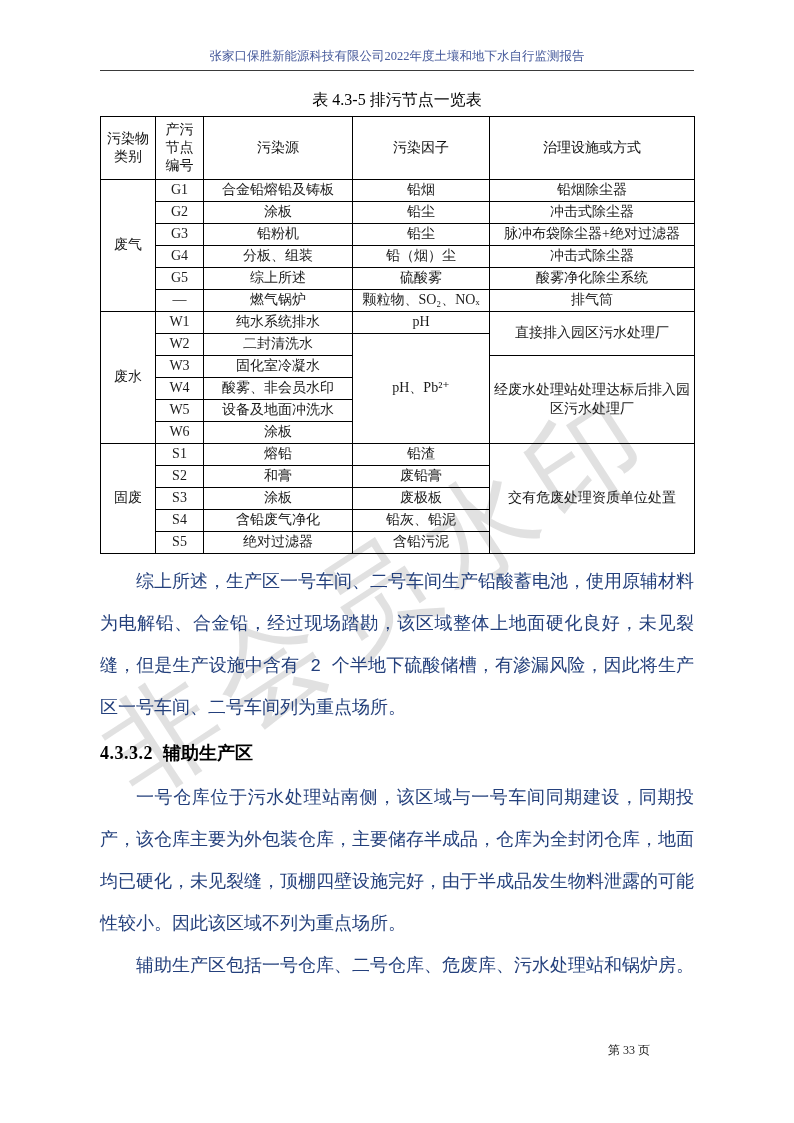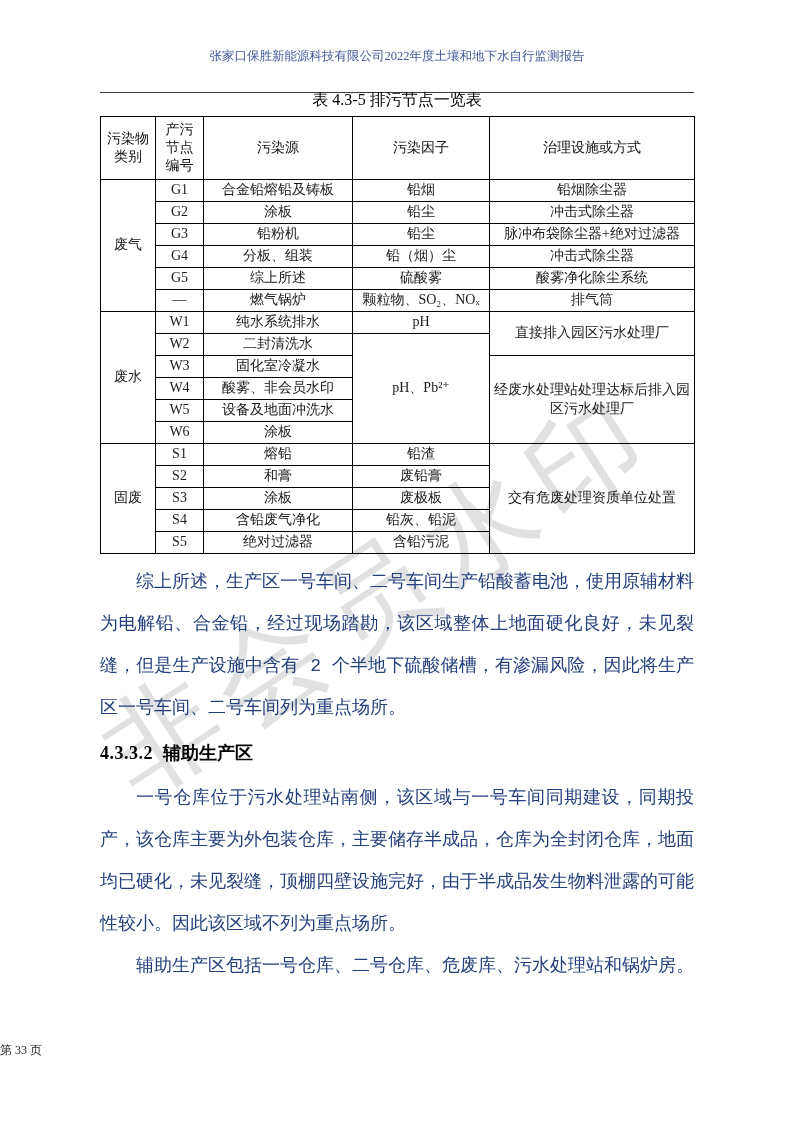--- a/index.html
+++ b/index.html
@@ -29,21 +29,21 @@
     font-family: "Liberation Serif", "DejaVu Serif", serif;
   }
   .layer { position: relative; z-index: 2; }
   .header {
     position: absolute;
     left: 100px; top: 48px;
     width: 594px;
     text-align: center;
     font-size: 12.5px;
     color: #44589a;
-    padding-bottom: 27px;
+    padding-bottom: 5px;
     border-bottom: 1px solid #3a3a3a;
   }
   .content {
     position: absolute;
     left: 100px; top: 88px;
     width: 594px;
   }
   .table-title {
     text-align: center;
     font-weight: normal;
@@ -89,21 +89,21 @@
     line-height: 34px;
     font-weight: bold;
     color: #000000;
     text-align: left;
   }
   .section-heading .num { margin-right: 10px; letter-spacing: 0.5px; }
   .footer {
     position: absolute;
     left: 0; top: 1042px;
     width: 650px;
-    text-align: left;
+    text-align: right;
     font-size: 12px;
     color: #222222;
   }
 </style>
 </head>
 <body>
 
 <div class="page">
 
   <div class="watermark">非会员水印</div>

